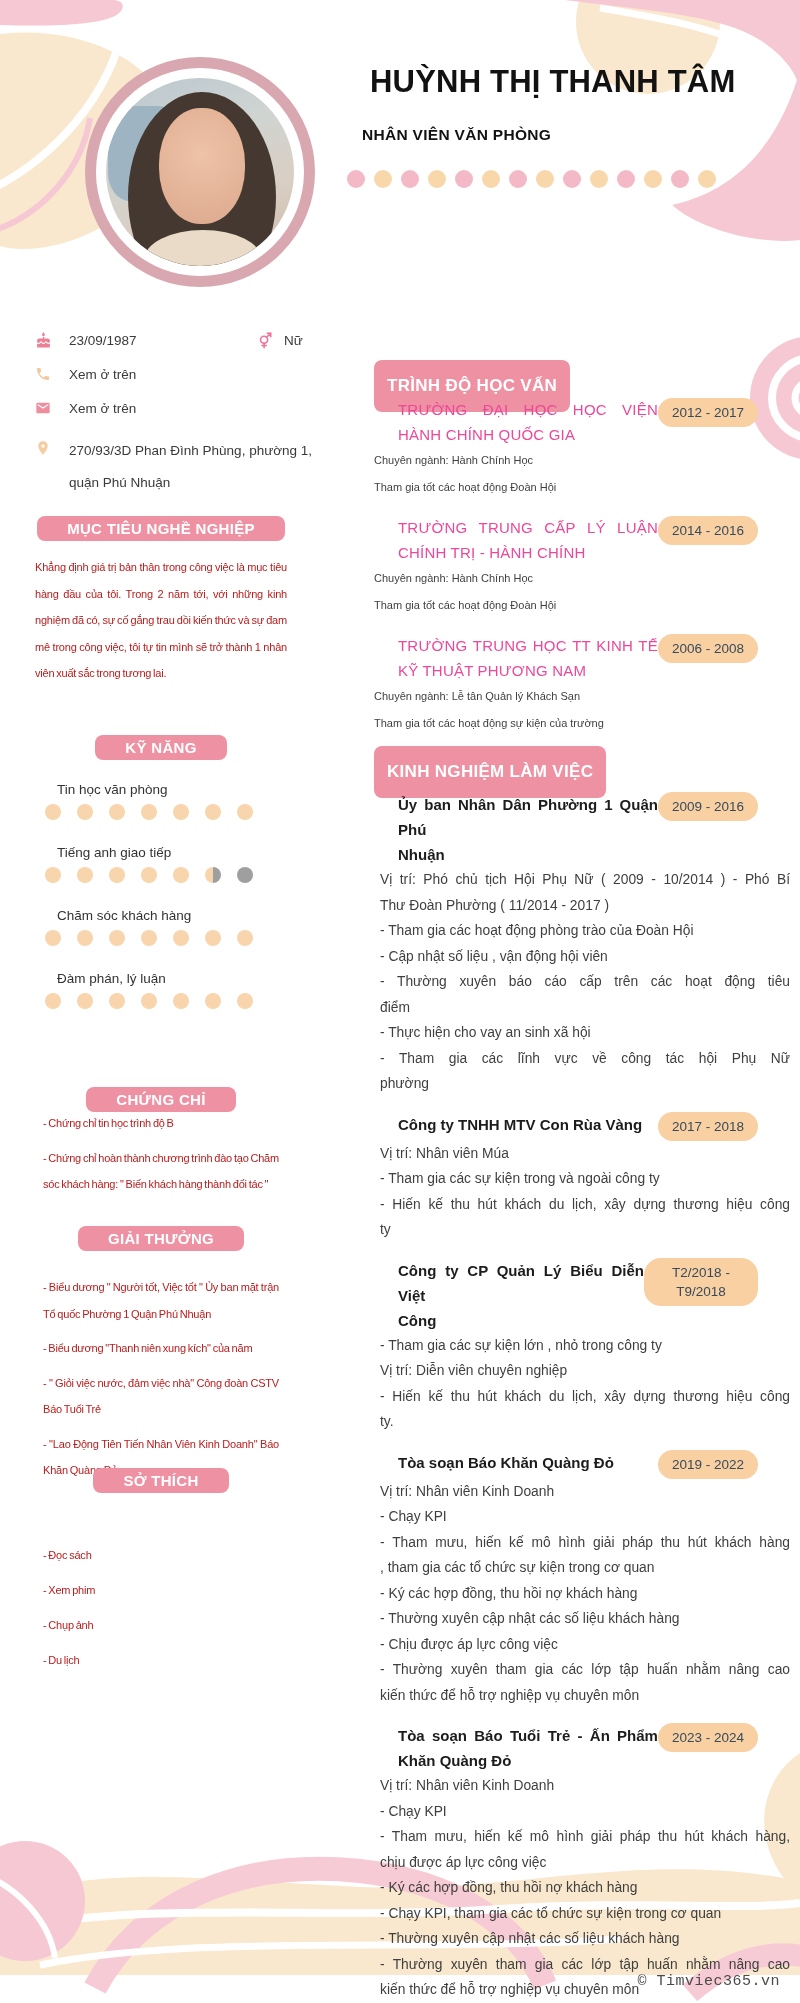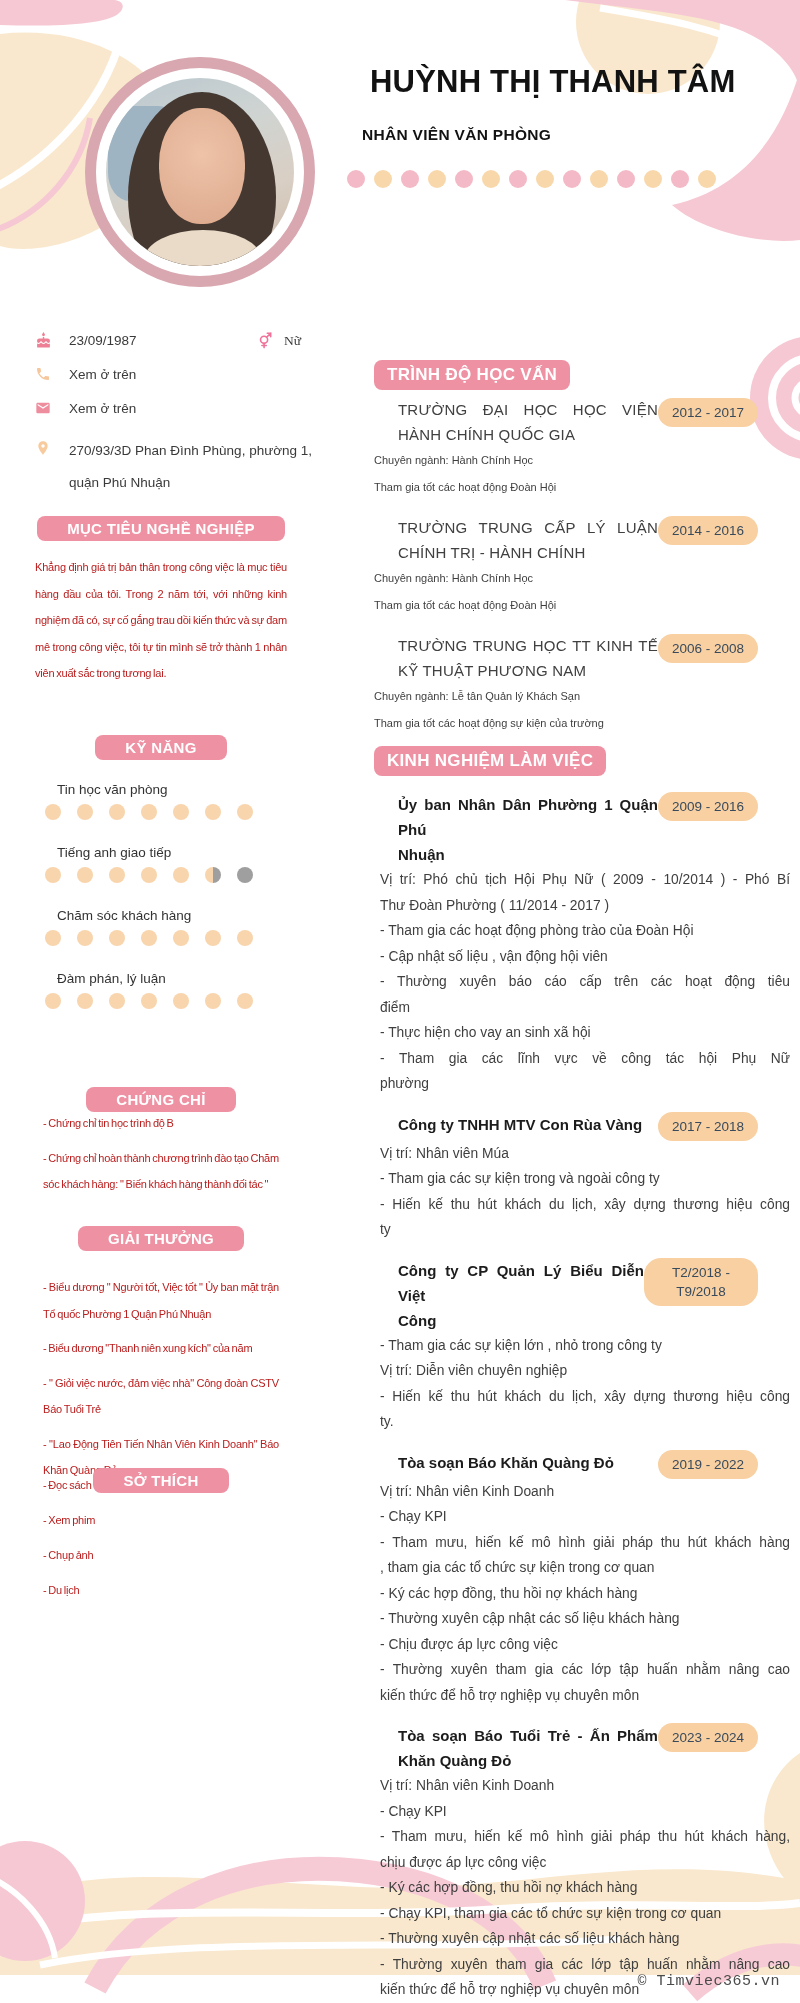--- a/index.html
+++ b/index.html
@@ -24,49 +24,49 @@
   .hdots{position:absolute;left:347px;top:170px;display:flex;gap:9px;}
   .hdots span{width:18px;height:18px;border-radius:50%;}
   .hdots .pk{background:#f4b9c6;} .hdots .pc{background:#f8d8ab;}
 
   
   .contact{position:absolute;left:35px;top:332px;width:320px;}
   .crow{position:absolute;display:flex;align-items:center;}
   .crow .cicon{width:18px;margin-right:16px;display:flex;align-items:center;}
   .ctext{font-size:13.5px;color:#3a3a3a;}
   .addr .ctext{line-height:32px;}
-  .gender{position:absolute;left:222px;top:0;display:flex;align-items:center;font-family:Liberation Serif, serif;}
+  .gender{position:absolute;left:222px;top:0;display:flex;align-items:center;}
   .gender .cicon{margin-right:9px;}
 
   
   .pill{display:inline-block;background:#ee91a3;color:#fff;font-weight:bold;border-radius:8px;
         padding:4px 30px;letter-spacing:.3px;}
   .lpill{position:absolute;left:35px;width:252px;text-align:center;font-size:15px;}
   .rpill{position:absolute;left:374px;font-size:17px;}
-  .rpill .pill{padding:5px 13px;}
+  .rpill .pill{padding:16px 13px;}
 
   
   .ltext{position:absolute;left:35px;width:252px;font-size:11px;line-height:26.5px;
          letter-spacing:-.2px;word-spacing:-1px;text-align:justify;color:#b91c1c;}
   .llist div{margin:8px;}
   .hlist{line-height:27px;text-align:left;}
   .skills{position:absolute;left:45px;top:782px;width:220px;}
   .skill{margin-bottom:25px;}
   .skill-label{font-size:13.5px;color:#333;margin:0 0 7px 12px;}
   .sdots{display:flex;gap:16px;}
   .dot{width:16px;height:16px;border-radius:50%;}
   .dot.full{background:#f8d5ac;}
   .dot.half{background:linear-gradient(90deg,#f8d5ac 50%,#9f9f9f 50%);}
   .dot.empty{background:#9f9f9f;}
 
   
   .rlist{position:absolute;left:374px;width:416px;}
   .entry{margin-bottom:15px;}
   .ehead{display:flex;align-items:flex-start;}
-  .etitle{width:280px;margin-left:24px;color:#404040;font-size:15px;line-height:24.5px;letter-spacing:.2px;}
+  .etitle{width:280px;margin-left:24px;color:#ec4899;font-size:15px;line-height:24.5px;letter-spacing:.2px;}
   .company{width:280px;margin-left:24px;font-weight:bold;font-size:15px;line-height:25px;color:#1c1c1c;}
   .badge{background:#f8d0a2;color:#384a5c;border-radius:17px;padding:5px 14px;font-size:13.5px;
          line-height:19px;text-align:center;max-width:86px;margin-left:auto;margin-right:32px;flex:0 0 auto;}
   .eline{font-size:11px;line-height:27px;color:#3f3f3f;}
   .xline{margin-left:6px;font-size:13.8px;line-height:25.5px;color:#3f3f3f;}
   .j{text-align:justify;text-align-last:justify;}
 
   .footer{position:absolute;right:20px;top:1973px;font-family:"Liberation Mono",monospace;
           font-size:15px;color:#4b4b4b;letter-spacing:.5px;}
 </style>
@@ -237,21 +237,21 @@
 
   <div class="lpill" style="top:1226px;"><span class="pill">GIẢI THƯỞNG</span></div>
   <div class="ltext llist" style="top:1266px;line-height:26.5px;">
       <div>- Biểu dương " Người tốt, Việc tốt " Ủy ban mặt trận Tổ quốc Phường 1 Quận Phú Nhuận</div>
       <div>- Biểu dương "Thanh niên xung kích" của năm</div>
       <div>- " Giỏi việc nước, đảm việc nhà" Công đoàn CSTV Báo Tuổi Trẻ</div>
       <div>- "Lao Động Tiên Tiến Nhân Viên Kinh Doanh" Báo Khăn Quàng Đỏ</div>
     </div>
 
   <div class="lpill" style="top:1468px;"><span class="pill">SỞ THÍCH</span></div>
-  <div class="ltext llist hlist" style="top:1464px;">
+  <div class="ltext llist hlist" style="top:1534px;">
       <div>- Đọc sách</div>
       <div>- Xem phim</div>
       <div>- Chụp ảnh</div>
       <div>- Du lịch</div>
     </div>
 
   <div class="rpill" style="top:360px;"><span class="pill">TRÌNH ĐỘ HỌC VẤN</span></div>
   <div class="rlist" style="top:398px;">
       <div class="entry">
         <div class="ehead">

